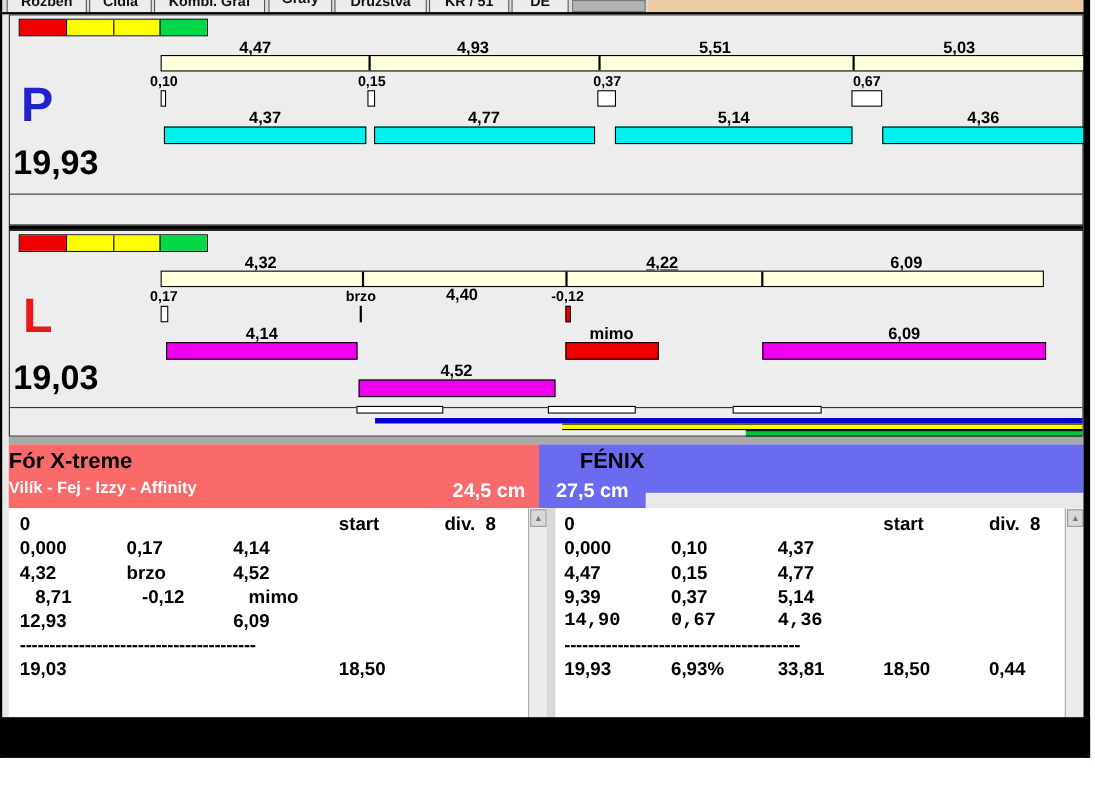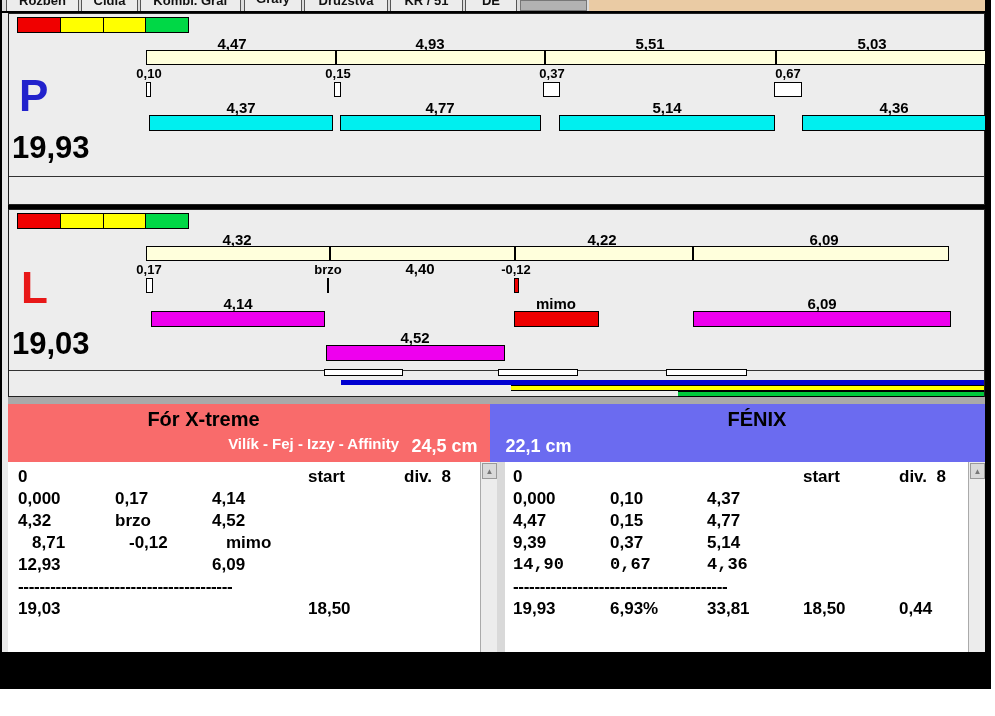--- a/index.html
+++ b/index.html
@@ -25,22 +25,22 @@
   .bar{border:1px solid #000;}
   .cream{background:#FFFFDC;}
   .cyan{background:#00EFEF;}
   .mag{background:#EE00EE;}
   .redbar{background:#EE0000;}
   .divtick{position:absolute;top:0;bottom:0;width:2px;background:#000;}
   .lane-letter{font:bold 44px "Liberation Sans",sans-serif;line-height:1;}
   .lane-total{font:bold 31px "Liberation Sans",sans-serif;color:#000;line-height:1;}
   .thinline{background:#333;height:1px;}
   .markerbox{background:#fff;border:1px solid #000;}
-  .hdrname{font:bold 20px "Liberation Sans",sans-serif;color:#000;text-align:center;}
-  .hdrmembers{font:bold 15px "Liberation Sans",sans-serif;color:#fff;text-align:right;}
+  .hdrname{font:bold 20px "Liberation Sans",sans-serif;color:#000;text-align:left;}
+  .hdrmembers{font:bold 15px "Liberation Sans",sans-serif;color:#fff;text-align:left;}
   .hdrcm{font:bold 18px "Liberation Sans",sans-serif;color:#fff;display:flex;align-items:center;justify-content:center;}
   .datebox{background:#fff;color:#000;font:17px "Liberation Sans",sans-serif;
            display:flex;align-items:center;justify-content:center;white-space:pre;}
   .tbl{background:#fff;font:bold 17px "Liberation Sans",sans-serif;color:#000;overflow:hidden;}
   .trow{position:absolute;left:0;right:0;height:22px;display:grid;
         grid-template-columns:97px 97px 96px 96px 1fr;white-space:pre;line-height:22px;}
   .tsep{position:absolute;left:0;height:22px;line-height:22px;letter-spacing:-0.3px;white-space:nowrap;overflow:hidden;}
   .sbar{background:#ECECEC;border-left:1px solid #AAA;}
   .sbtn{position:absolute;left:1px;top:1px;right:0;height:16px;background:#D9D9D9;border:1px solid #999;
         color:#777;font-size:8px;display:flex;align-items:center;justify-content:center;box-sizing:border-box;}
@@ -174,25 +174,25 @@
       <div class="abs" style="left:502px;top:175px;width:473px;height:6px;background:#FFFF00;border-top:1px solid #000;border-bottom:1px solid #000;"></div>
       <div class="abs" style="left:669px;top:181px;width:306px;height:6px;background:#00C83C;border-top:1px solid #000;border-bottom:1px solid #000;"></div>
     </div>
 
     <div class="abs" style="left:8px;top:397px;width:977px;height:7px;background:#A9A9A9;"></div>
 
     <div class="abs" style="left:8px;top:404px;width:482px;height:58px;background:#F96B6B;">
       <div class="abs hdrname" style="left:0;top:4px;width:391px;">Fór X-treme</div>
       <div class="abs hdrmembers" style="left:0;top:31px;width:391px;">Vilík - Fej - Izzy - Affinity</div>
     </div>
-    <div class="abs" style="left:490px;top:404px;width:495px;height:58px;background:#6B6BF0;">
+    <div class="abs" style="left:490px;top:404px;width:495px;height:44px;background:#6B6BF0;">
       <div class="abs hdrname" style="left:37px;top:4px;width:460px;">FÉNIX</div>
     </div>
     <div class="abs hdrcm" style="left:399px;top:431px;width:91px;height:31px;background:#F96B6B;">24,5 cm</div>
-    <div class="abs hdrcm" style="left:490px;top:431px;width:97px;height:31px;background:#6B6BF0;">22,1 cm</div>
+    <div class="abs hdrcm" style="left:490px;top:431px;width:97px;height:31px;background:#6B6BF0;">27,5 cm</div>
 
     <div class="abs tbl" style="left:8px;top:462px;width:489px;height:190px;">
       <div class="trow" style="top:4px;padding-left:10px;">
         <div>0</div>
         <div></div>
         <div></div>
         <div>start</div>
         <div>div.  8</div>
       </div>
       <div class="trow" style="top:26px;padding-left:10px;">

